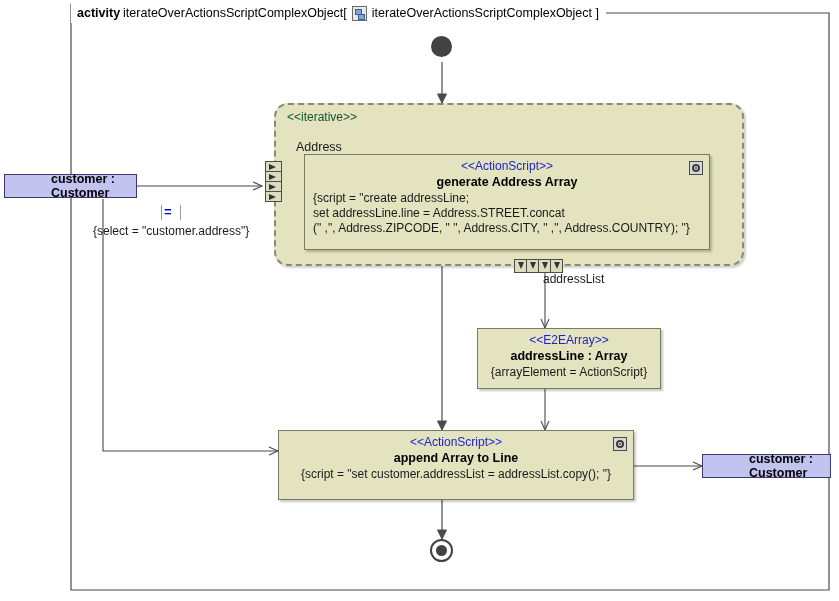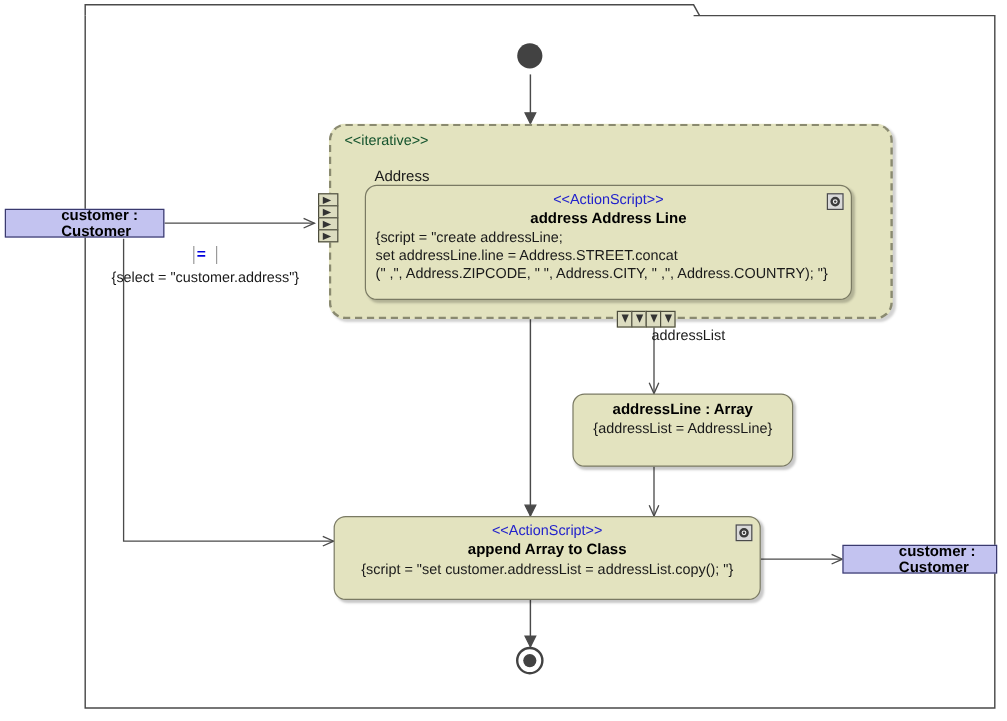--- a/index.html
+++ b/index.html
@@ -34,21 +34,21 @@
   .diag-icon:after{
     content:"";position:absolute;left:5px;top:7px;width:5px;height:4px;
     background:#7ea7d8;border:1px solid #3a5f8f;
   }
 
   
   .node{
     position:absolute;box-sizing:border-box;
     border:1px solid #7a7a63;
     background:#e3e3bf;
-    border-radius:10px;
+    border-radius:0;
     box-shadow:2px 2px 2px rgba(0,0,0,.22);
     text-align:center;
     padding:4px 8px 5px 8px;
   }
   .node .stereo{color:#2222cc;font-size:12px;line-height:15px;}
   .node .nm{font-weight:bold;font-size:12.5px;line-height:16px;color:#000;}
   .node .body{
     text-align:left;font-size:12px;line-height:15px;color:#1a1a1a;
     white-space:pre;margin-top:1px;
   }
@@ -74,21 +74,21 @@
     position:absolute;box-sizing:border-box;
     border:2px dashed #8a8a70;
     border-radius:14px;
     background:#e3e3bf;
     box-shadow:2px 2px 2px rgba(0,0,0,.18);
   }
   .region .stereo-lbl{
     position:absolute;left:11px;top:5px;font-size:12px;color:#14532d;
   }
   .region .in-lbl{
-    position:absolute;left:20px;top:35px;font-size:12.5px;color:#1a1a1a;margin-left:16px;
+    position:absolute;left:20px;top:35px;font-size:12.5px;color:#1a1a1a;
   }
 
   
   .pin-v{position:absolute;display:flex;flex-direction:column;z-index:4;}
   .pin-v span{
     width:17px;height:11px;box-sizing:border-box;
     border:1px solid #4d4d3d;background:#dcdcc0;
     margin-bottom:-1px;position:relative;
   }
   .pin-v span:after{
@@ -168,20 +168,26 @@
 
     <line x1="545" y1="266" x2="545" y2="328" stroke="#4a4a4a" stroke-width="1.1" marker-end="url(#oarrow)"></line>
 
     <line x1="545" y1="389" x2="545" y2="430" stroke="#4a4a4a" stroke-width="1.1" marker-end="url(#oarrow)"></line>
 
     <line x1="634" y1="466" x2="702" y2="466" stroke="#4a4a4a" stroke-width="1.1" marker-end="url(#oarrow)"></line>
 
     <line x1="442" y1="500" x2="442" y2="539" stroke="#4a4a4a" stroke-width="1.2" marker-end="url(#farrow)"></line>
   </svg>
 
+  <div class="frame-title">
+    <span class="kw">activity</span>
+    <span>iterateOverActionsScriptComplexObject[</span>
+    <span class="diag-icon"></span>
+    <span>iterateOverActionsScriptComplexObject ]</span>
+  </div>
 
   <div class="init-node" style="left:431px;top:36px;"></div>
 
   <div class="region" style="left:274px;top:103px;width:470px;height:163px;">
     <span class="stereo-lbl">&lt;&lt;iterative&gt;&gt;</span>
     <span class="in-lbl">Address</span>
   </div>
 
   <div class="pin-v" style="left:265px;top:161px;">
     <span></span>
@@ -195,39 +201,40 @@
     <span></span>
     <span></span>
     <span></span>
   </div>
 
   <div class="node" style="left:304px;top:154px;width:406px;height:96px;">
     <div class="as-badge">
         <i></i>
       </div>
     <div class="stereo">&lt;&lt;ActionScript&gt;&gt;</div>
-    <div class="nm">address Address Line</div>
+    <div class="nm">generate Address Array</div>
     <div class="body">{script = "create addressLine;
 set addressLine.line = Address.STREET.concat
 (" ,", Address.ZIPCODE, " ", Address.CITY, " ,", Address.COUNTRY); "}</div>
   </div>
 
   <div class="ftext" style="left:543px;top:272px;">addressList</div>
 
   <div class="node" style="left:477px;top:328px;width:184px;height:61px;">
+    <div class="stereo">&lt;&lt;E2EArray&gt;&gt;</div>
     <div class="nm">addressLine : Array</div>
-    <div class="body" style="text-align:center;">{addressList = AddressLine}</div>
+    <div class="body" style="text-align:center;">{arrayElement = ActionScript}</div>
   </div>
 
   <div class="node" style="left:278px;top:430px;width:356px;height:70px;">
     <div class="as-badge">
         <i></i>
       </div>
     <div class="stereo">&lt;&lt;ActionScript&gt;&gt;</div>
-    <div class="nm">append Array to Class</div>
+    <div class="nm">append Array to Line</div>
     <div class="body" style="text-align:center;">{script = "set customer.addressList = addressList.copy(); "}</div>
   </div>
 
   <div class="final-node" style="left:430px;top:539px;"></div>
 
   <div class="objpin" style="left:4px;top:174px;width:133px;height:24px;">customer : Customer</div>
 
   <div class="objpin" style="left:702px;top:454px;width:129px;height:24px;">customer : Customer</div>
 
   <div class="eq-bar" style="left:161px;top:205px;height:15px;"></div>

